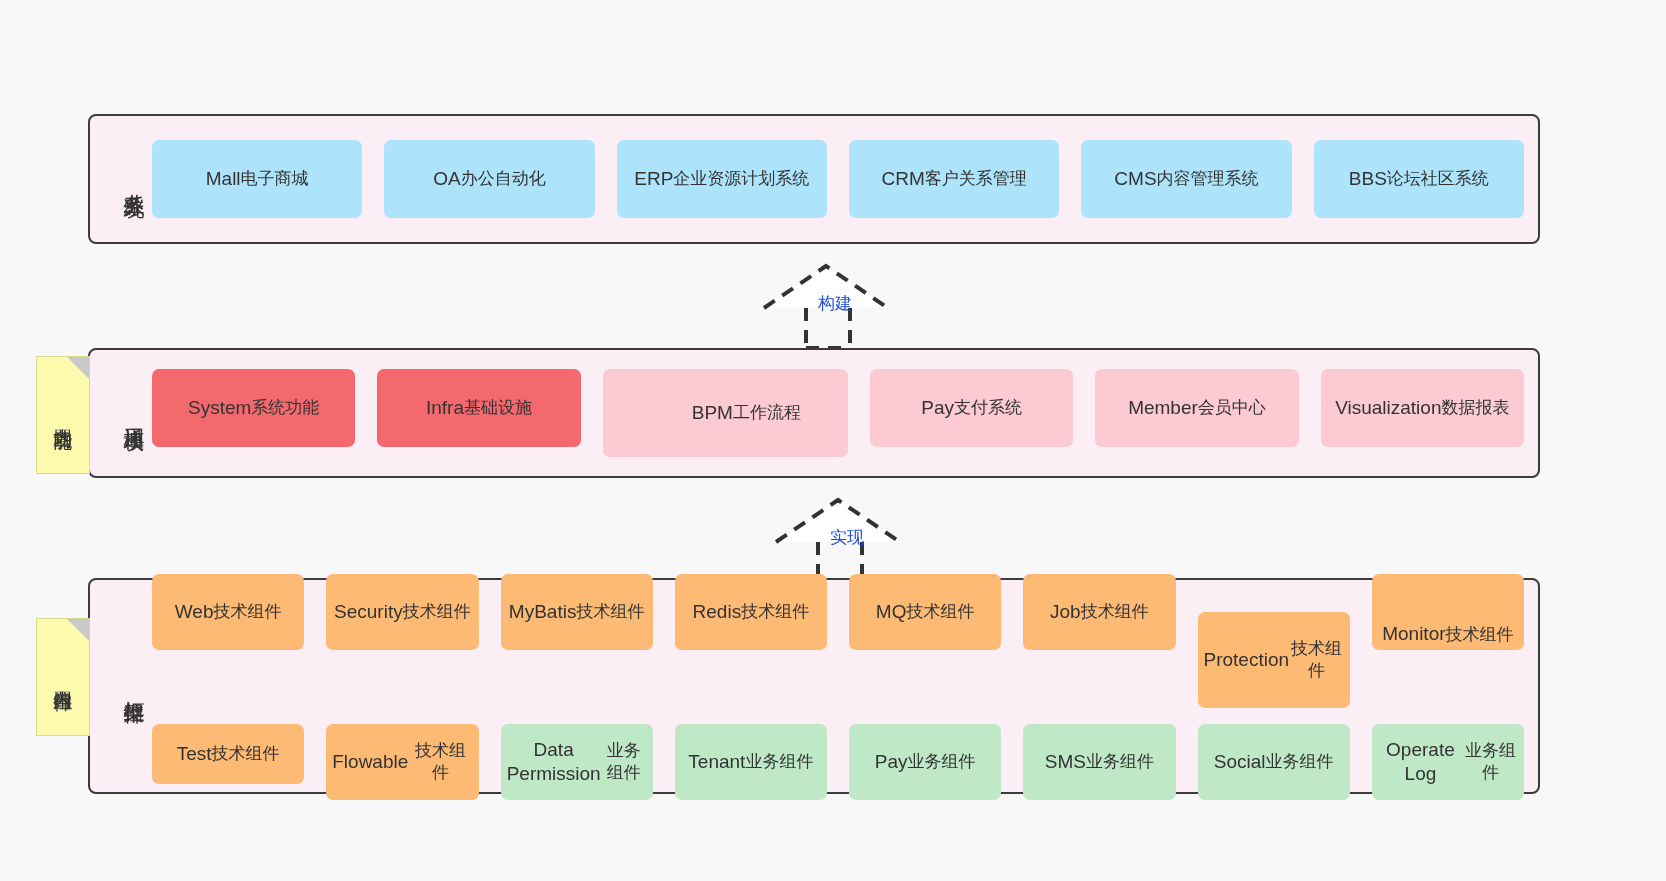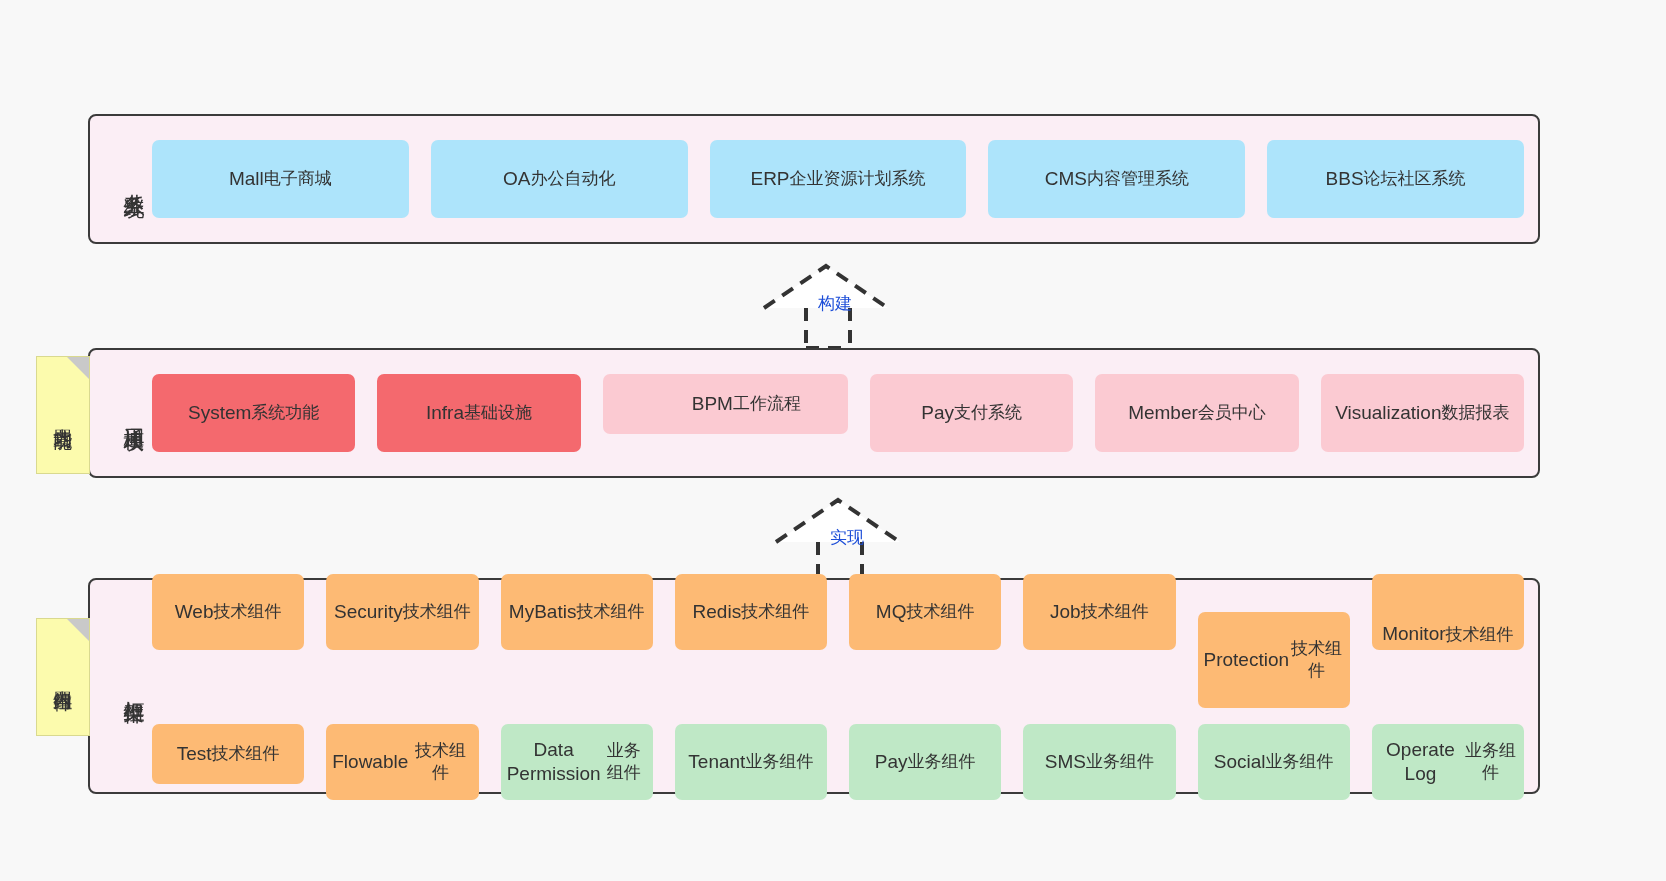--- a/index.html
+++ b/index.html
@@ -124,20 +124,24 @@
           </div>
           <div class="box blue" style="height: 78px;">
             <div class="t1">OA</div>
             <div class="t2">办公自动化</div>
           </div>
           <div class="box blue" style="height: 78px;">
             <div class="t1">ERP</div>
             <div class="t2">企业资源计划系统</div>
           </div>
           <div class="box blue" style="height: 78px;">
+            <div class="t1">CRM</div>
+            <div class="t2">客户关系管理</div>
+          </div>
+          <div class="box blue" style="height: 78px;">
             <div class="t1">CMS</div>
             <div class="t2">内容管理系统</div>
           </div>
           <div class="box blue" style="height: 78px;">
             <div class="t1">BBS</div>
             <div class="t2">论坛社区系统</div>
           </div>
         </div>
     </div>
   </div>
@@ -158,21 +162,21 @@
     <div class="layer-body">
       <div class="row" id="row-common">
           <div class="box red" style="height: 78px;">
             <div class="t1">System</div>
             <div class="t2">系统功能</div>
           </div>
           <div class="box red" style="height: 78px;">
             <div class="t1">Infra</div>
             <div class="t2">基础设施</div>
           </div>
-          <div class="box pink" style="height: 60px; padding-left: 48px;">
+          <div class="box pink" style="height: 88px; padding-left: 48px;">
             <div class="t1">BPM</div>
             <div class="t2">工作流程</div>
           </div>
           <div class="box pink" style="height: 78px;">
             <div class="t1">Pay</div>
             <div class="t2">支付系统</div>
           </div>
           <div class="box pink" style="height: 78px;">
             <div class="t1">Member</div>
             <div class="t2">会员中心</div>

